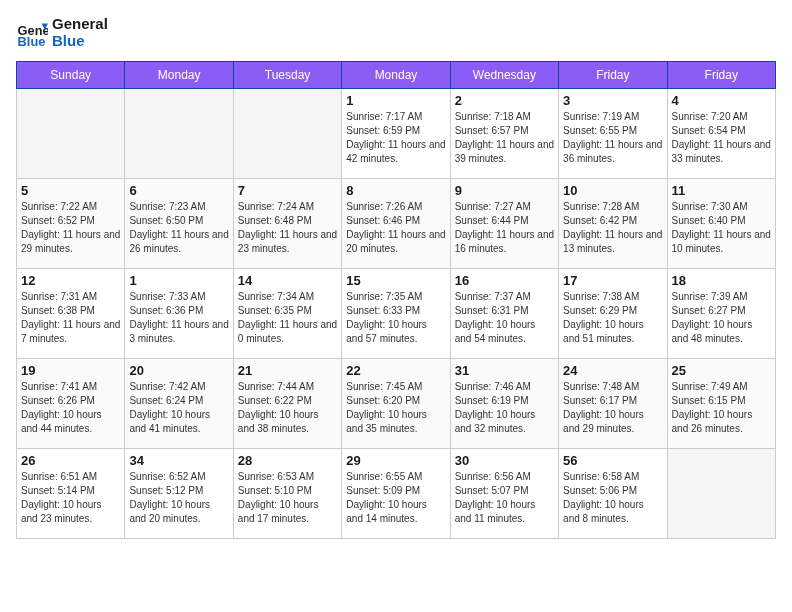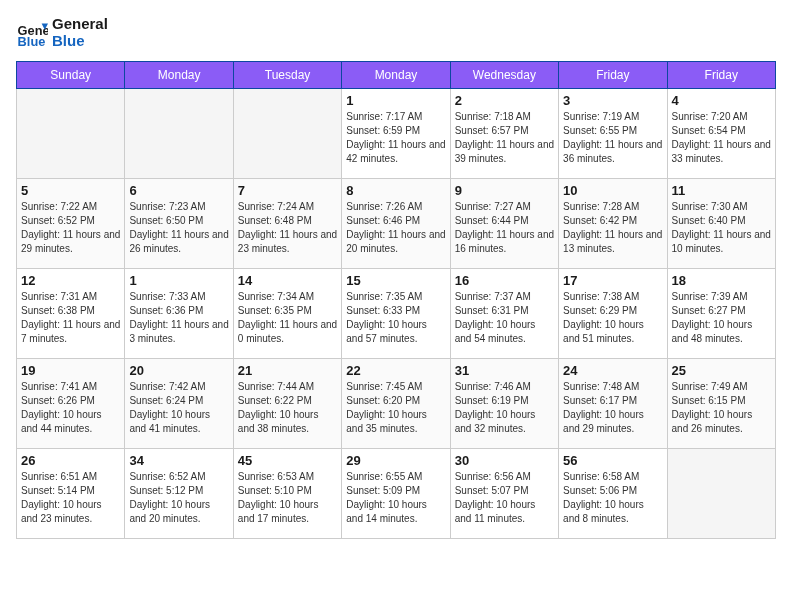--- a/index.html
+++ b/index.html
@@ -224,21 +224,21 @@
       <tr>
         <td>
           <div class="day-number">26</div>
           <div class="day-info">Sunrise: 6:51 AM<br>Sunset: 5:14 PM<br>Daylight: 10 hours and 23 minutes.</div>
         </td>
         <td>
           <div class="day-number">34</div>
           <div class="day-info">Sunrise: 6:52 AM<br>Sunset: 5:12 PM<br>Daylight: 10 hours and 20 minutes.</div>
         </td>
         <td>
-          <div class="day-number">45</div>
+          <div class="day-number">28</div>
           <div class="day-info">Sunrise: 6:53 AM<br>Sunset: 5:10 PM<br>Daylight: 10 hours and 17 minutes.</div>
         </td>
         <td>
           <div class="day-number">29</div>
           <div class="day-info">Sunrise: 6:55 AM<br>Sunset: 5:09 PM<br>Daylight: 10 hours and 14 minutes.</div>
         </td>
         <td>
           <div class="day-number">30</div>
           <div class="day-info">Sunrise: 6:56 AM<br>Sunset: 5:07 PM<br>Daylight: 10 hours and 11 minutes.</div>
         </td>

